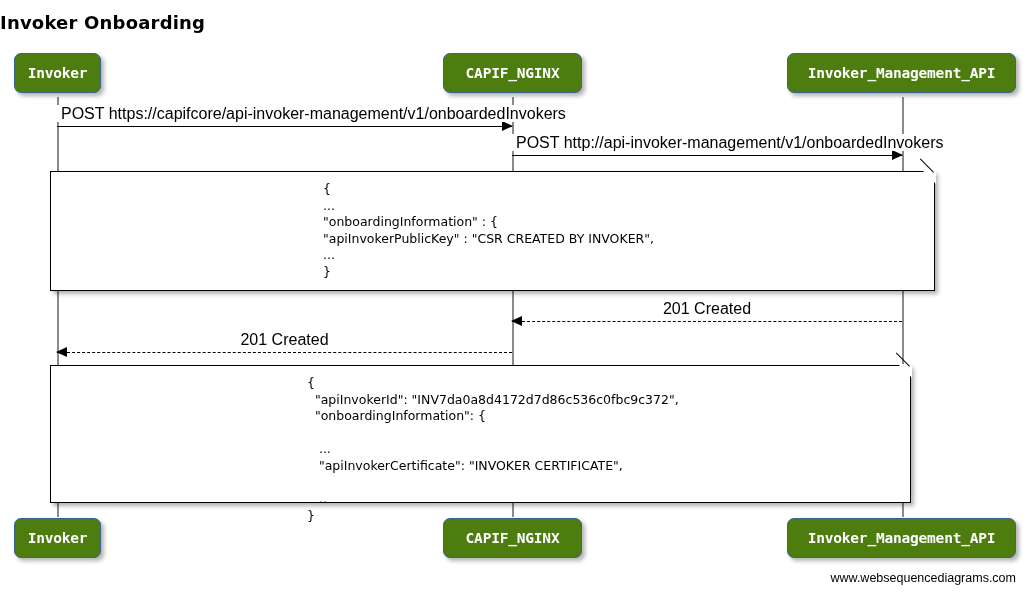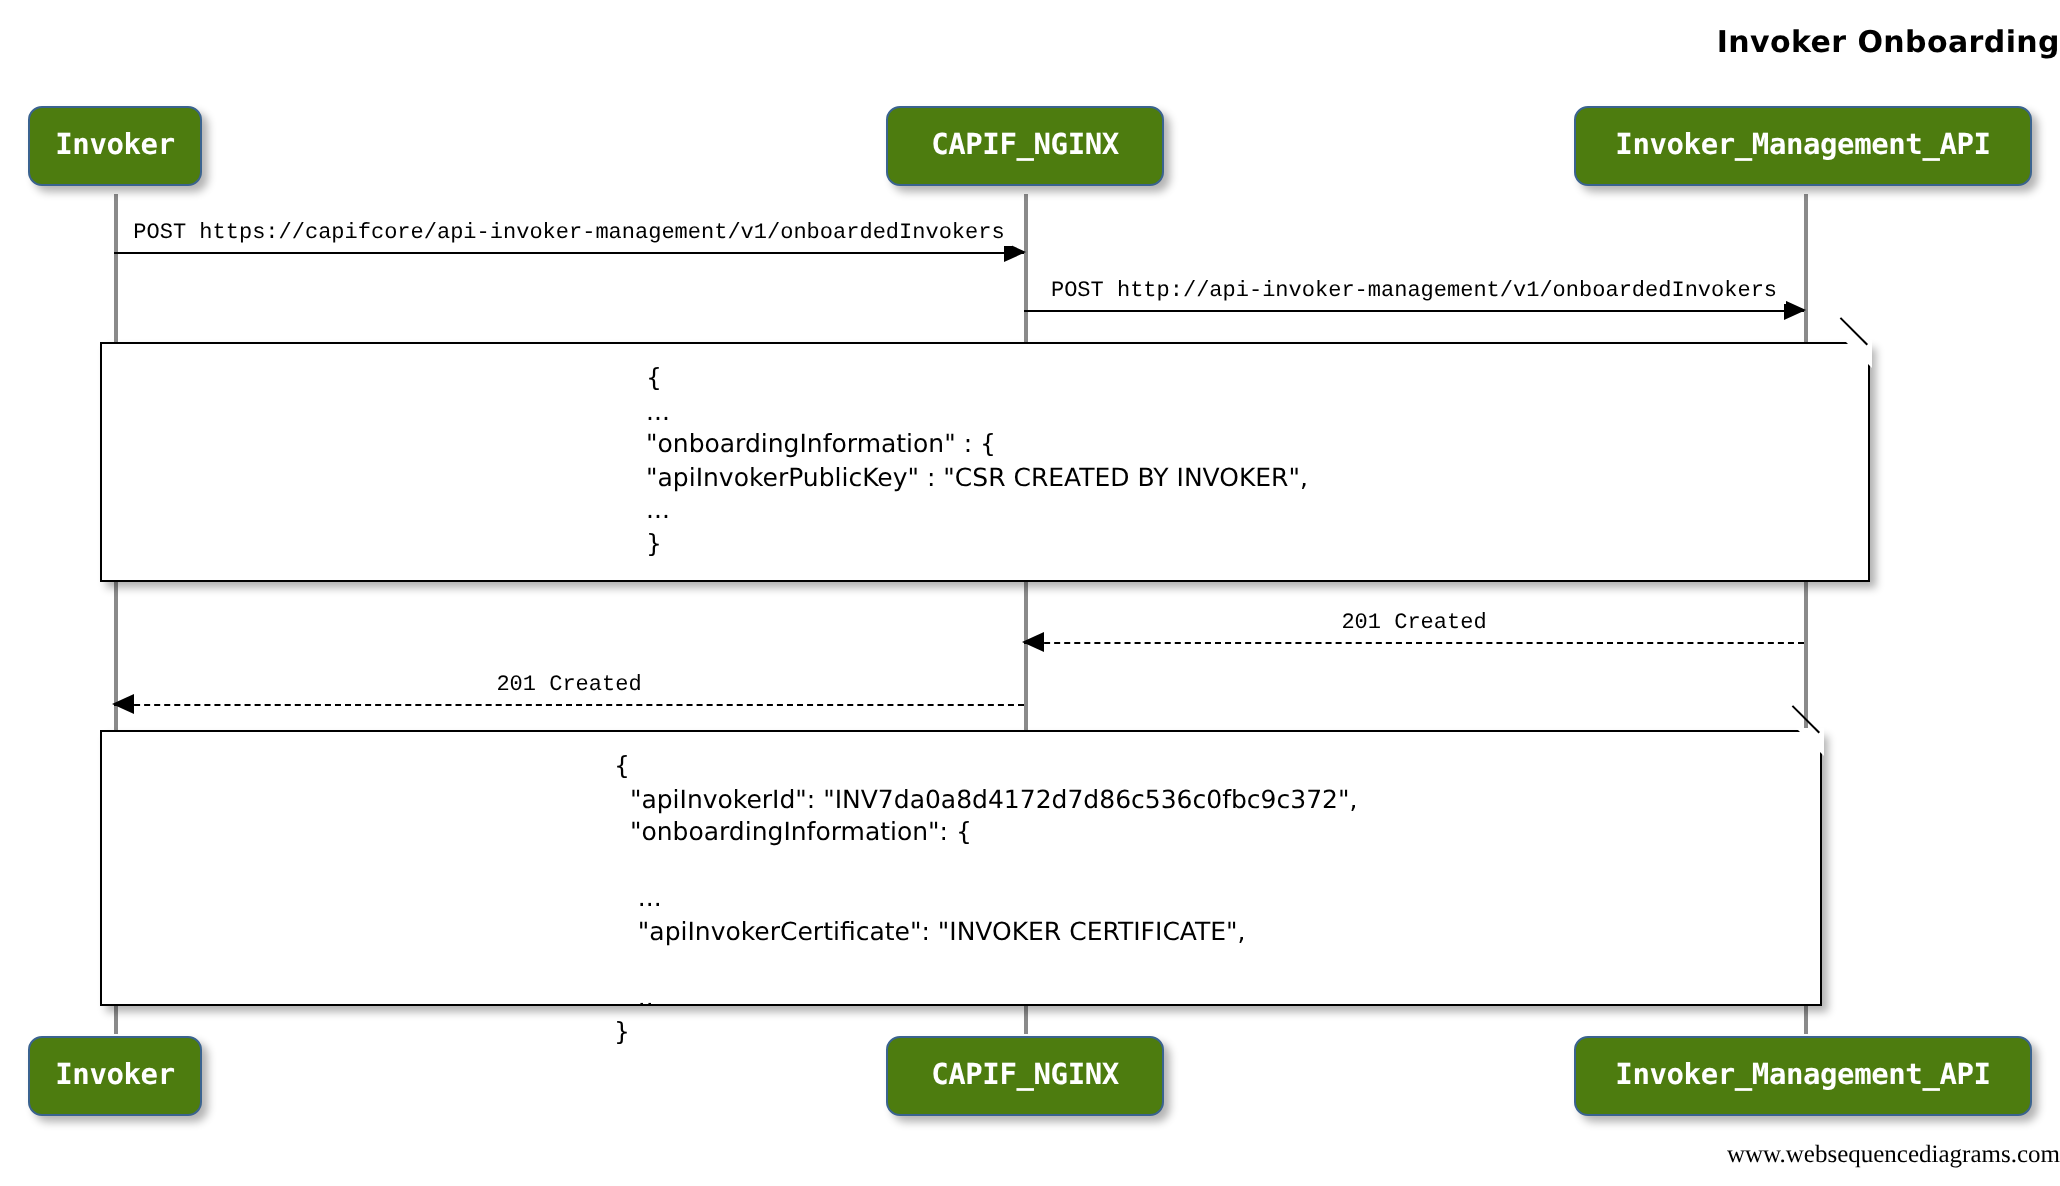--- a/index.html
+++ b/index.html
@@ -17,23 +17,23 @@
     background: #ffffff;
     overflow: hidden;
   }
 
   
   .diagram-title {
     position: absolute;
     top: 12px;
     left: 0;
     width: 1030px;
-    text-align: right;
+    text-align: left;
     font-family: "DejaVu Sans", sans-serif;
-    font-size: 15px;
+    font-size: 18px;
     font-weight: bold;
     color: #000000;
     letter-spacing: 0.2px;
   }
 
   
   .lifeline {
     position: absolute;
     width: 2px;
     background: #8a8a8a;
@@ -92,22 +92,22 @@
     left: -1px;
     border-top: 5.5px solid transparent;
     border-bottom: 5.5px solid transparent;
     border-right: 11px solid #000000;
   }
   .msg .label {
     position: absolute;
     bottom: 3px;
     width: 100%;
     text-align: center;
-    font-family: Liberation Mono, monospace;
-    font-size: 11px;
+    font-family: Liberation Sans, sans-serif;
+    font-size: 16px;
     color: #000000;
     white-space: nowrap;
   }
   .msg .label span {
     background: #ffffff;
     padding: 0 4px;
   }
 
   
   .note {
@@ -141,23 +141,23 @@
     font-family: "DejaVu Sans", sans-serif;
     font-size: 12.5px;
     color: #000000;
     white-space: pre;
     line-height: 16.6px;
   }
 
   
   .watermark {
     position: absolute;
-    right: 0;
+    right: 14px;
     bottom: 8px;
-    font-family: Liberation Serif, serif;
+    font-family: Liberation Sans, sans-serif;
     font-size: 12.5px;
     color: #000000;
   }
 </style>
 </head>
 <body>
 
 <div id="canvas">
 
   <div class="diagram-title">Invoker Onboarding</div>

